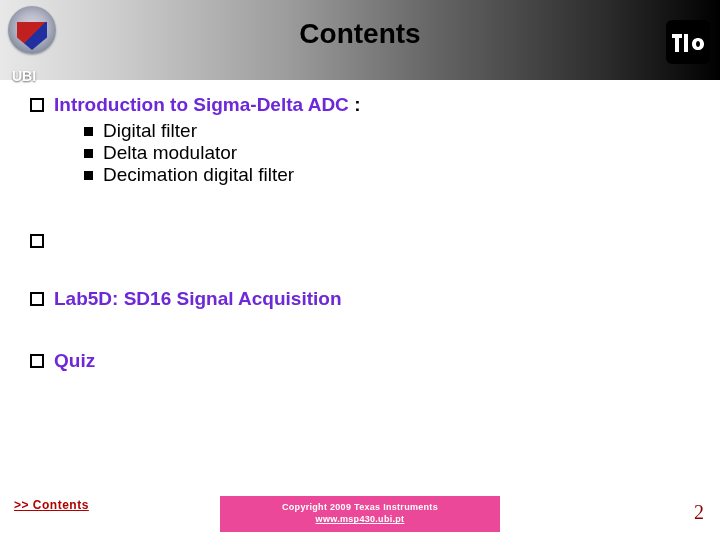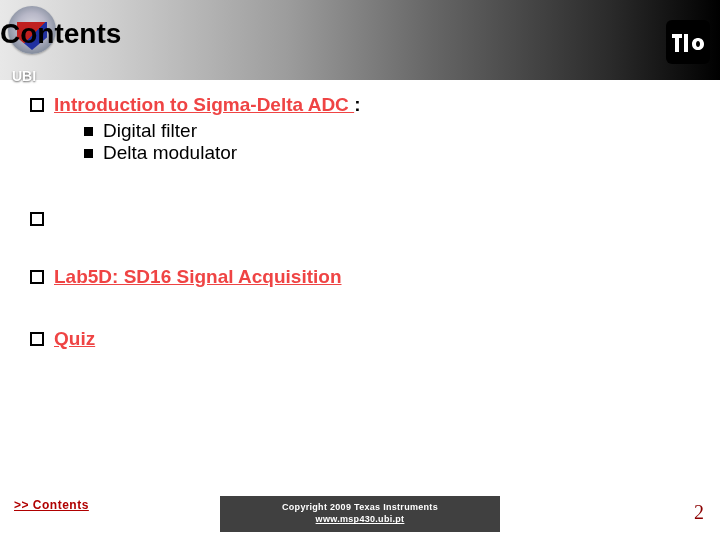--- a/index.html
+++ b/index.html
@@ -5,21 +5,21 @@
   * { margin: 0; padding: 0; box-sizing: border-box; }
   html, body { width: 720px; height: 540px; font-family: Verdana, Arial, sans-serif; background: #fff; }
   .slide { position: relative; width: 720px; height: 540px; overflow: hidden; }
   .header {
     position: relative;
     height: 80px;
     background: linear-gradient(to right, #e8e8e8 0%, #cfcfcf 15%, #9c9c9c 40%, #666 60%, #2a2a2a 85%, #000 100%);
   }
   .title {
     position: absolute; top: 18px; left: 0; width: 100%;
-    text-align: left; font-weight: bold; font-size: 28px; color: #000;
+    text-align: center; font-weight: bold; font-size: 28px; color: #000;
   }
   .ubi-badge {
     position: absolute; left: 8px; top: 6px; width: 48px; height: 48px;
     background: radial-gradient(circle at 50% 45%, #d8d8e0 0%, #b8b8c8 40%, #8890a0 70%);
     border-radius: 50%; box-shadow: 0 1px 2px rgba(0,0,0,.3);
   }
   .ubi-shield {
     position: absolute; left: 17px; top: 22px; width: 30px; height: 28px;
     background: linear-gradient(135deg, #c02020 50%, #2030a0 50%);
     clip-path: polygon(0 0,100% 0,100% 55%,50% 100%,0 55%);
@@ -30,37 +30,37 @@
   }
   .ti-logo {
     position: absolute; right: 10px; top: 20px; width: 44px; height: 44px;
     background: #000; border-radius: 6px;
   }
   .ti-logo svg { width: 100%; height: 100%; }
 
   .body { position: absolute; left: 30px; top: 94px; right: 30px; color: #000; font-size: 19px; font-weight: bold; }
   .row { display: flex; align-items: flex-start; margin-bottom: 4px; }
   .box { display: inline-block; width: 14px; height: 14px; border: 2px solid #000; margin-top: 4px; margin-right: 10px; flex: 0 0 14px; }
-  .link { text-decoration: underline; color: #ef4444; font-weight: bold; }
+  .link { color: #6d28d9; font-weight: bold; }
   .colon { font-weight: bold; }
   .sub { margin-left: 54px; font-weight: normal; font-size: 19px; }
   .sub .sq { display: inline-block; width: 9px; height: 9px; background: #000; margin-right: 10px; vertical-align: 1px; }
   .block { margin-bottom: 40px; }
   .block.first { margin-bottom: 44px; }
 
   .footer { position: absolute; left: 0; bottom: 0; width: 100%; height: 48px; }
   .contents-link {
     position: absolute; left: 14px; bottom: 28px; color: #b00000;
     font-weight: bold; font-size: 12px; text-decoration: underline;
     letter-spacing: .5px;
     text-align: right;
   }
   .footer-red {
     position: absolute; left: 50%; transform: translateX(-50%); bottom: 8px;
-    width: 280px; background: #404040; color: #fff; text-align: center;
+    width: 280px; background: #ec4899; color: #fff; text-align: center;
     font-size: 9px; font-weight: bold; padding: 5px 6px 6px; line-height: 1.4;
     letter-spacing: .3px;
   }
   .footer-red .url { margin-top: 0; color: #fff; text-decoration: underline; font-size: 9px; }
   .page-num {
     position: absolute; right: 16px; bottom: 16px; color: #8b0000;
     font-size: 20px; font-family: Georgia, serif;
   }
 </style>
 </head>
@@ -84,20 +84,21 @@
 
     <div class="block first">
       <div class="row">
         <span class="box"></span>
         <span>
           <a class="link">Introduction to Sigma-Delta ADC </a><span class="colon">:</span>
         </span>
       </div>
       <div class="sub"><span class="sq"></span><span>Digital filter</span></div>
       <div class="sub"><span class="sq"></span><span>Delta modulator</span></div>
+      <div class="sub"><span class="sq"></span><span>Decimation digital filter</span></div>
     </div>
 
     <div class="block">
       <div class="row">
         <span class="box"></span>
       </div>
     </div>
 
     <div class="block">
       <div class="row">

